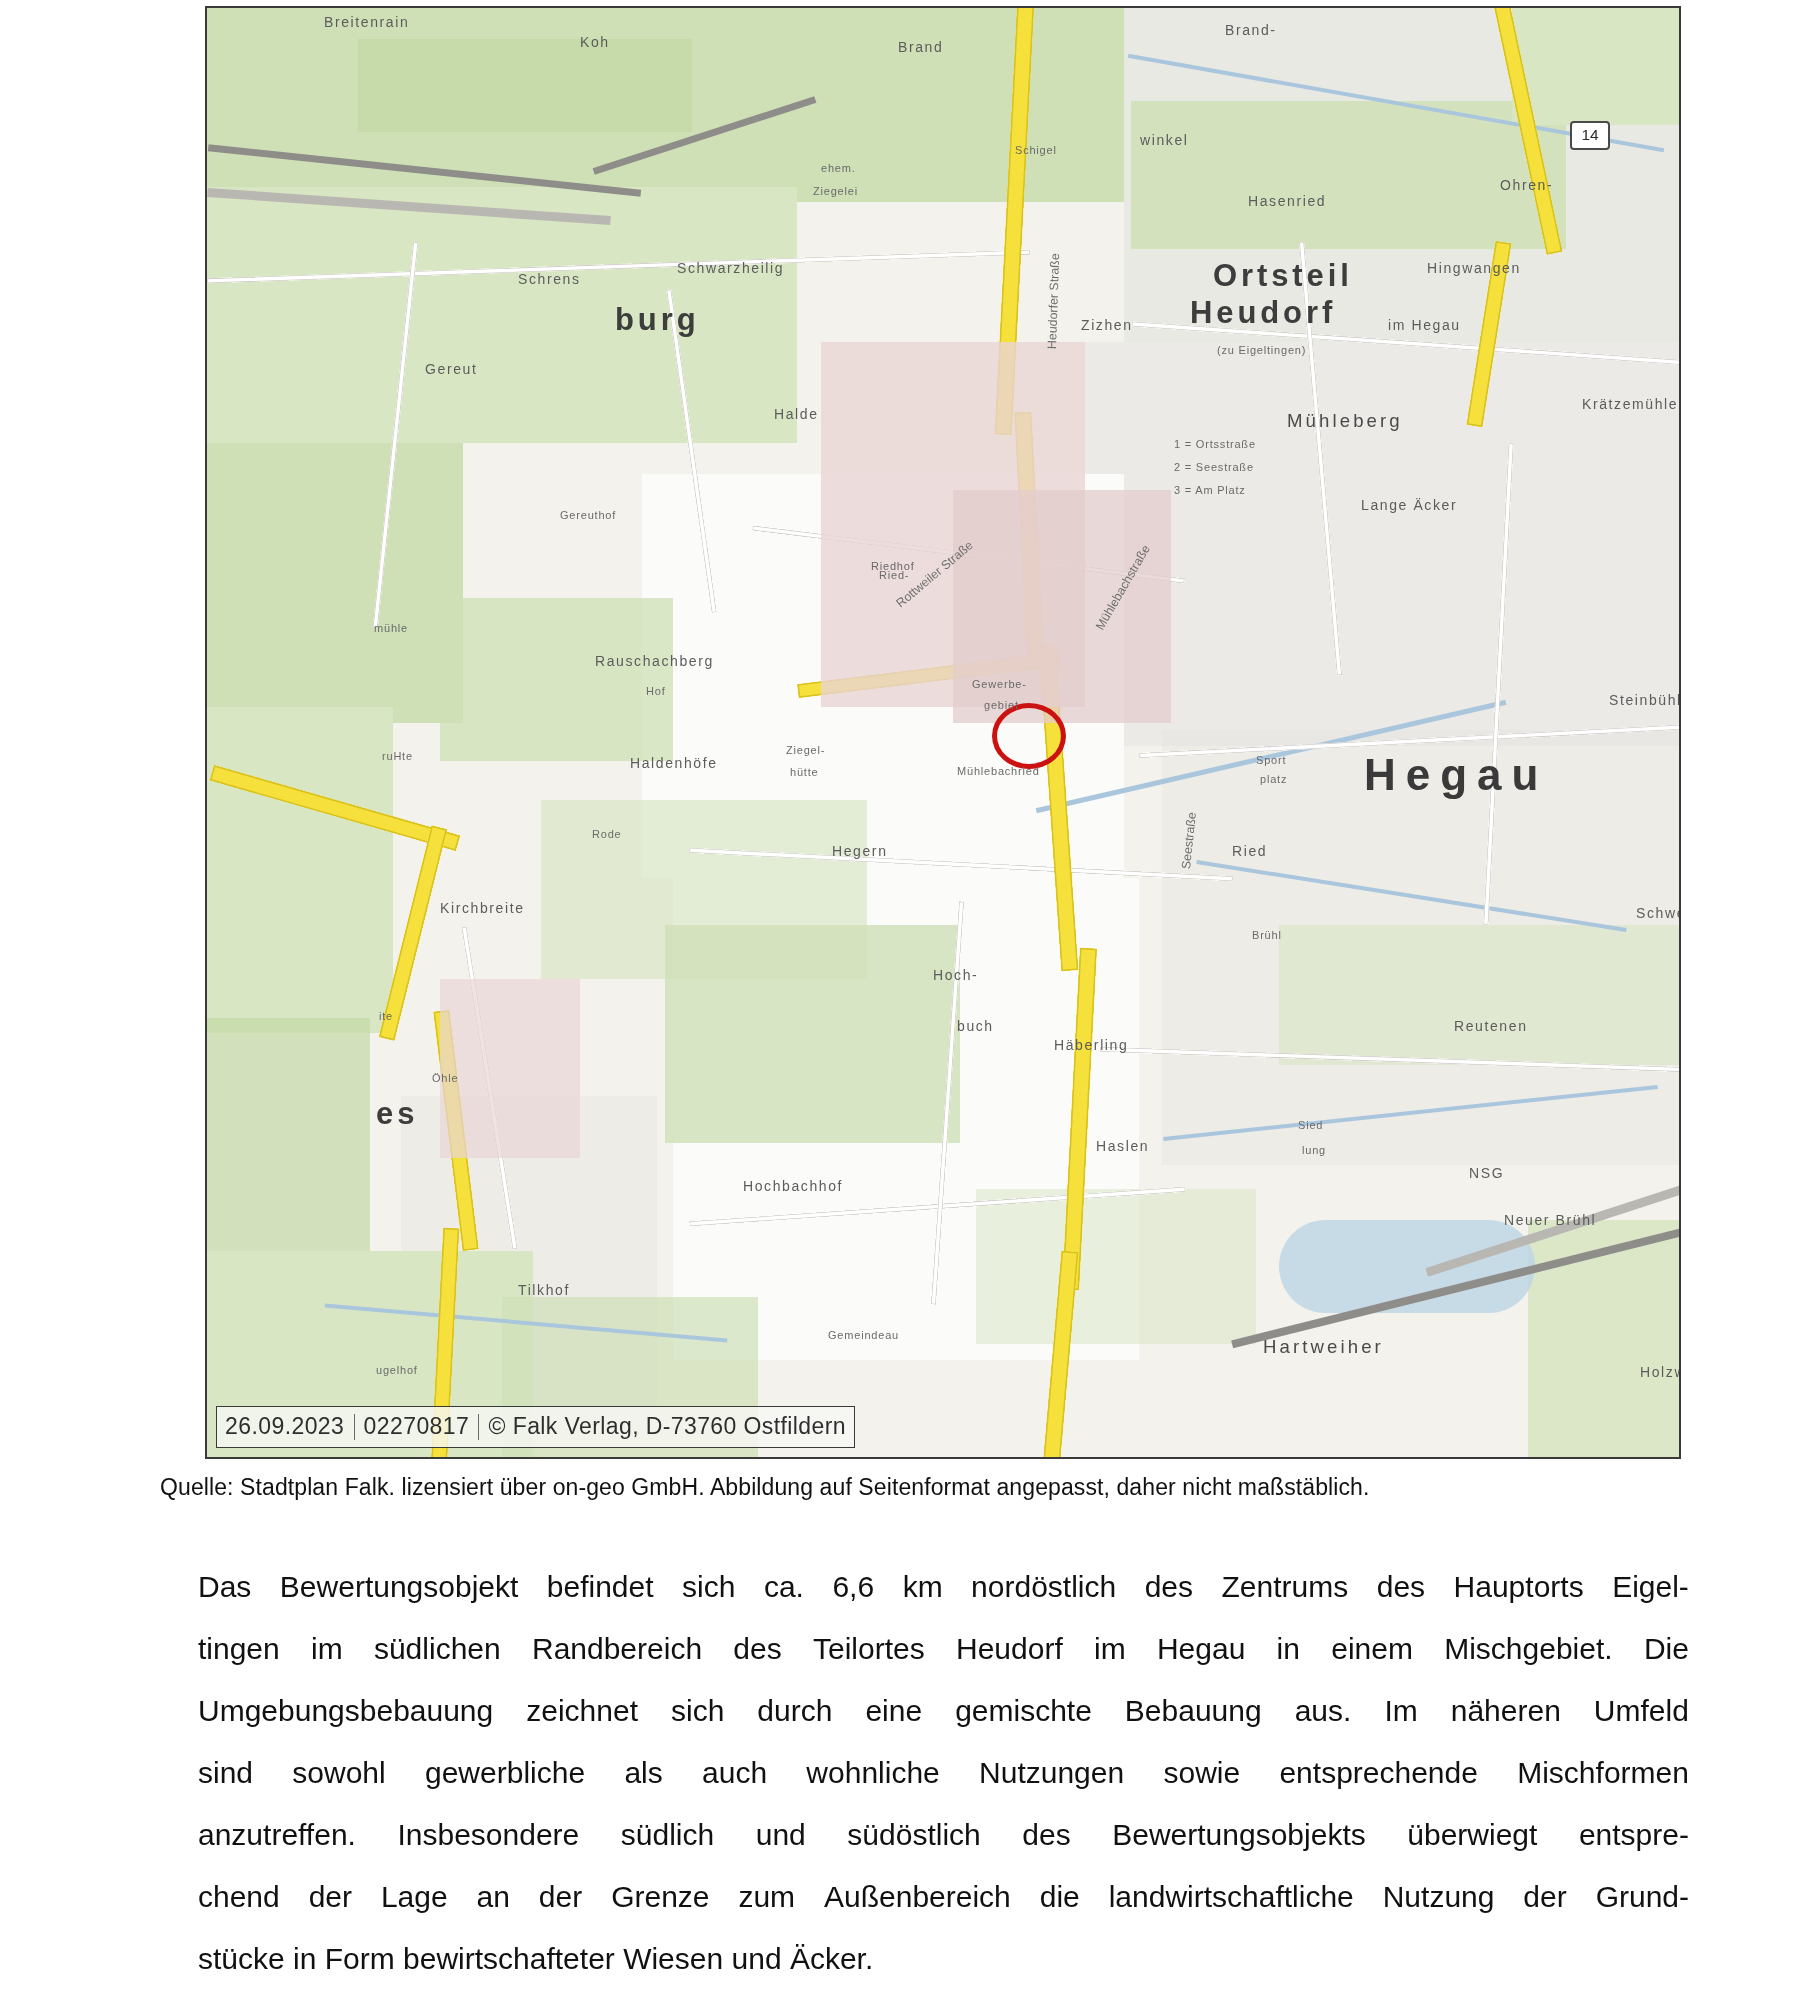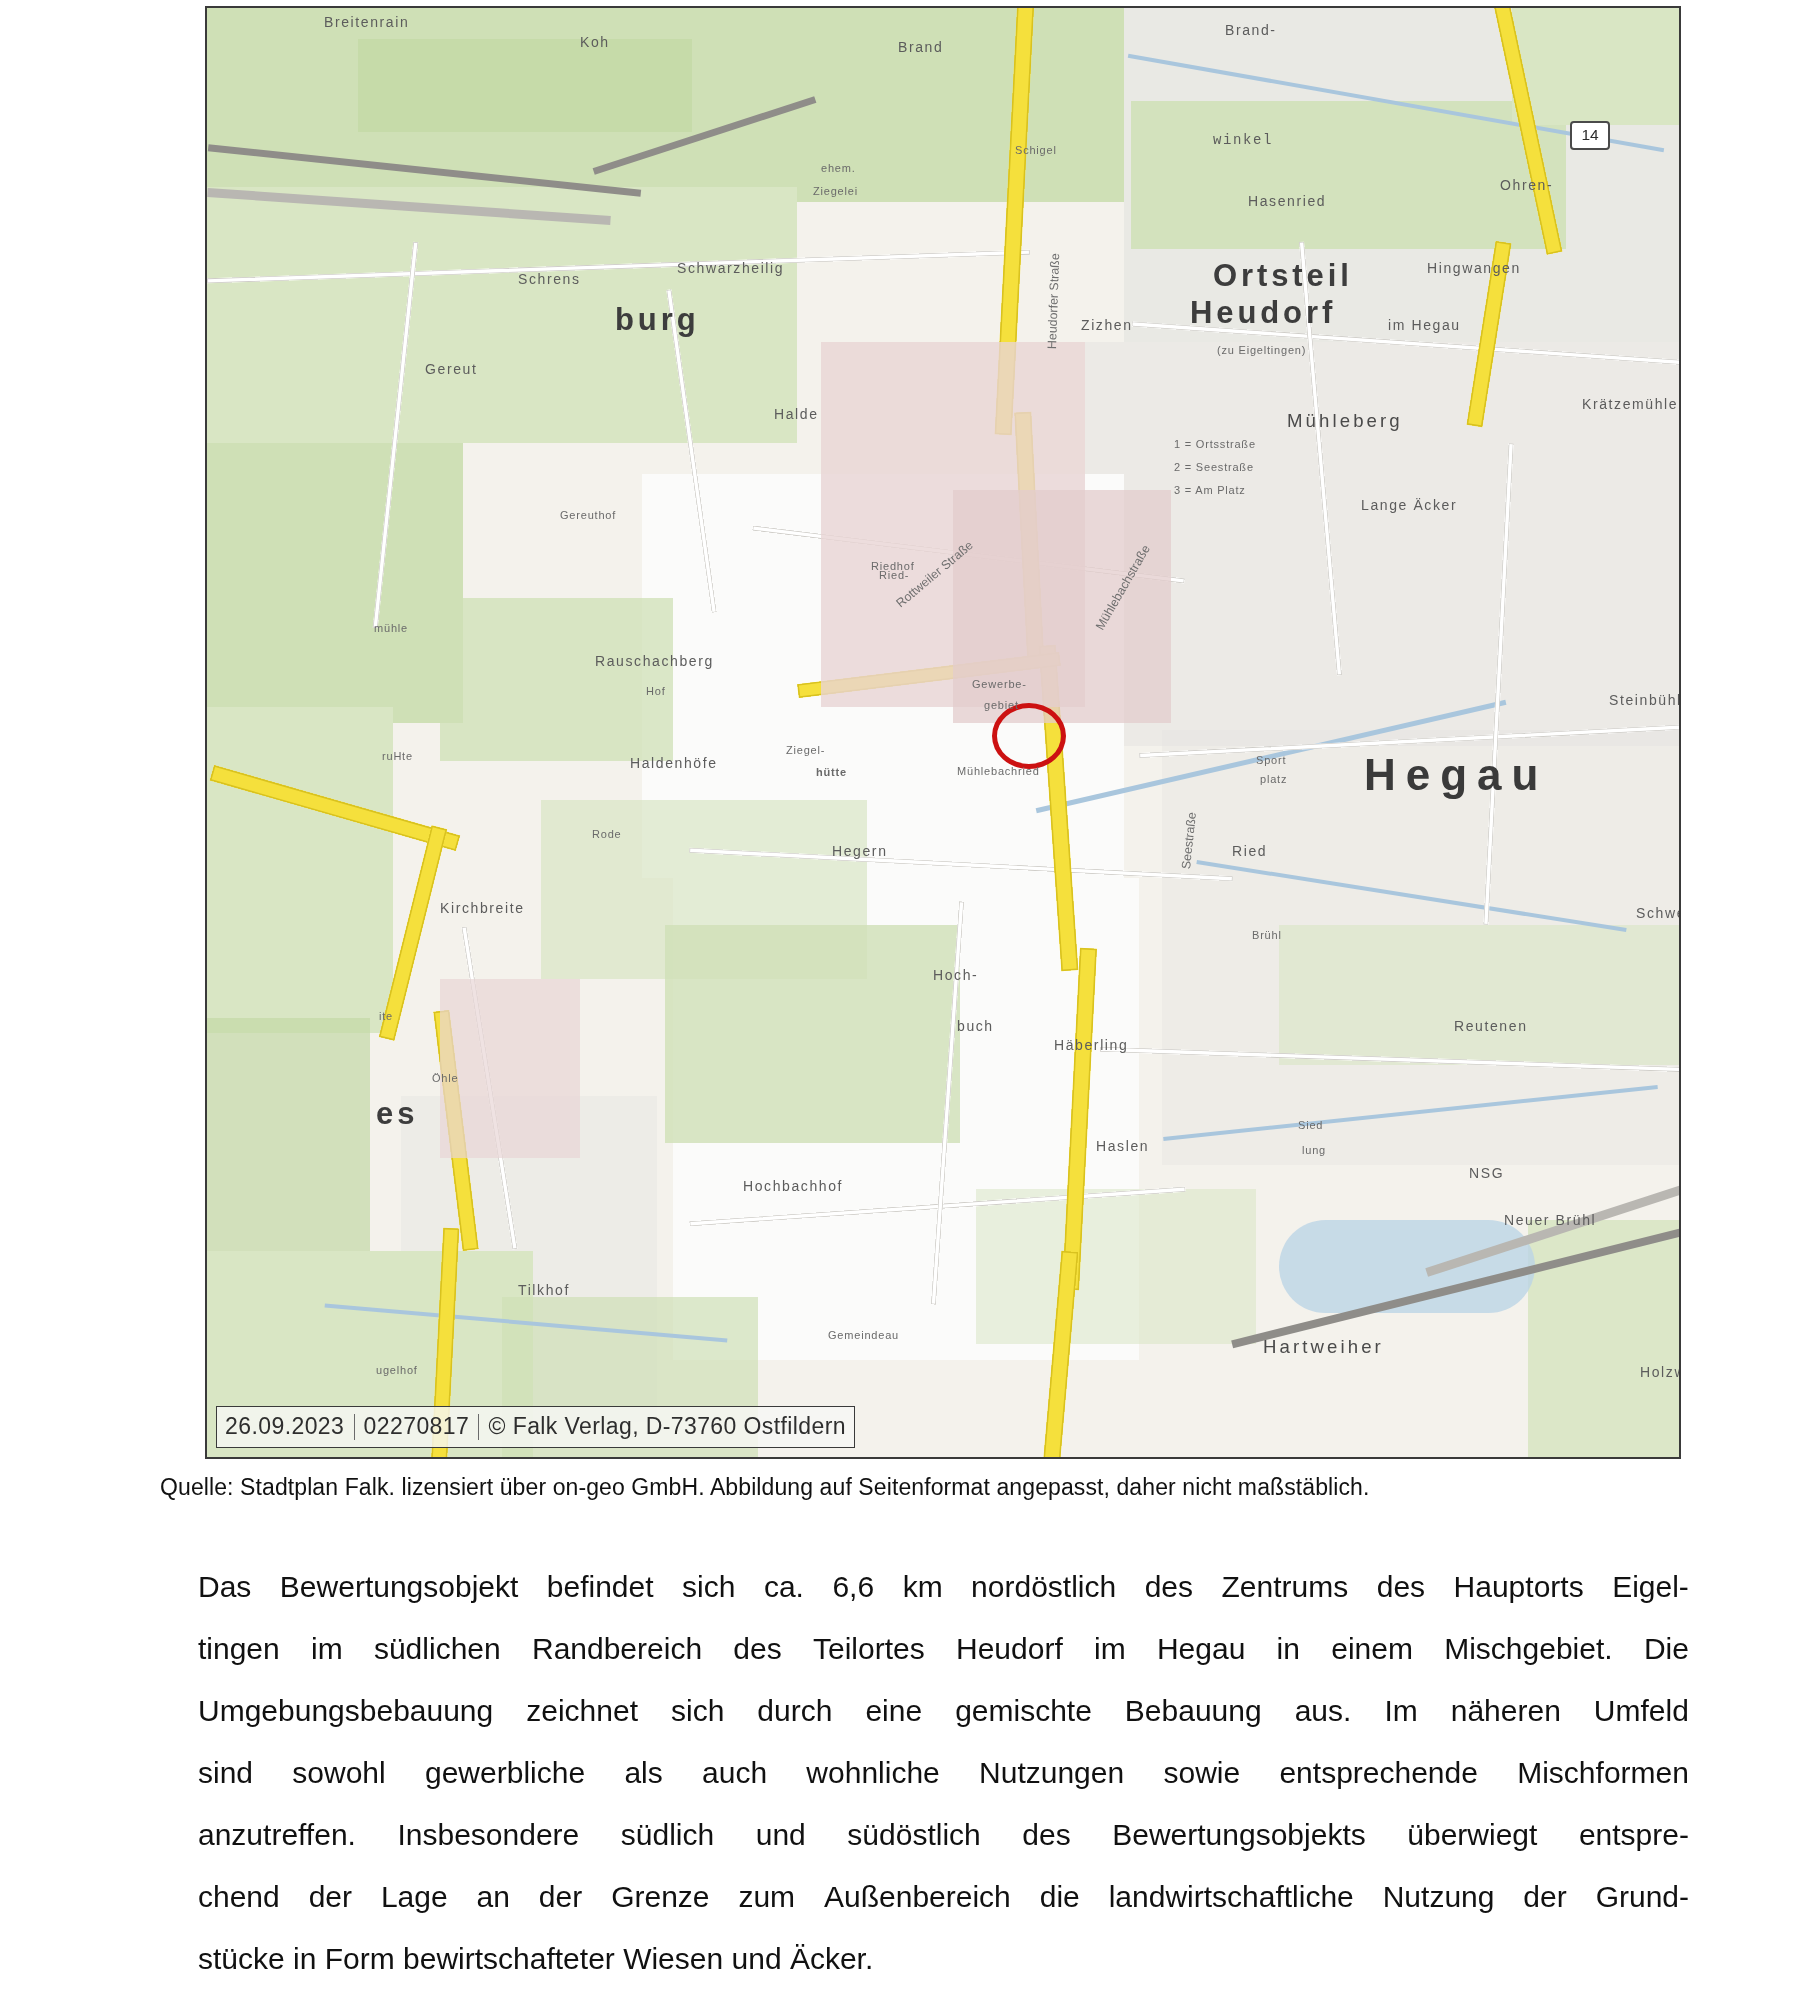--- a/index.html
+++ b/index.html
@@ -146,21 +146,21 @@
 
         <div class="marker-circle" style="left:785px;top:695px;"></div>
 
         <div class="shield" style="left:1363px;top:113px;">14</div>
 
         <div id="map-labels">
             <div class="lbl lbl-sm" style="left: 117px; top: 6.2px;">Breitenrain</div>
             <div class="lbl lbl-sm" style="left: 373px; top: 26px;">Koh</div>
             <div class="lbl lbl-sm" style="left: 691px; top: 31px;">Brand</div>
             <div class="lbl lbl-sm" style="left: 1018px; top: 14px;">Brand-</div>
-            <div class="lbl lbl-sm" style="left: 1006px; top: 124px; font-family: Liberation Mono, monospace;">winkel</div>
+            <div class="lbl lbl-sm" style="left: 933px; top: 124px;">winkel</div>
             <div class="lbl lbl-xs" style="left: 808px; top: 136px;">Schigel</div>
             <div class="lbl lbl-xs" style="left: 614px; top: 154px;">ehem.</div>
             <div class="lbl lbl-xs" style="left: 606px; top: 177px;">Ziegelei</div>
             <div class="lbl lbl-sm" style="left: 1041px; top: 185px;">Hasenried</div>
             <div class="lbl lbl-sm" style="left: 1293px; top: 169px;">Ohren-</div>
             <div class="lbl lbl-sm" style="left: 1220px; top: 252px;">Hingwangen</div>
             <div class="lbl lbl-sm" style="left: 470px; top: 252px;">Schwarzheilig</div>
             <div class="lbl lbl-sm" style="left: 311px; top: 263px;">Schrens</div>
             <div class="lbl lbl-big" style="left: 408px; top: 294px;">burg</div>
             <div class="lbl lbl-big" style="left: 1006px; top: 250px;">Ortsteil</div>
@@ -180,21 +180,21 @@
             <div class="lbl lbl-xs" style="left: 664px; top: 552px;">Riedhof</div>
             <div class="lbl lbl-xs" style="left: 672px; top: 561px;">Ried-</div>
             <div class="lbl lbl-xs" style="left: 167px; top: 614px;">mühle</div>
             <div class="lbl lbl-sm" style="left: 388px; top: 645px;">Rauschachberg</div>
             <div class="lbl lbl-xs" style="left: 765px; top: 670px;">Gewerbe-</div>
             <div class="lbl lbl-xs" style="left: 777px; top: 691px;">gebiet</div>
             <div class="lbl lbl-sm" style="left: 1402px; top: 684px;">Steinbühl</div>
             <div class="lbl lbl-xs" style="left: 439px; top: 677px;">Hof</div>
             <div class="lbl lbl-sm" style="left: 423px; top: 747px;">Haldenhöfe</div>
             <div class="lbl lbl-xs" style="left: 579px; top: 736px;">Ziegel-</div>
-            <div class="lbl lbl-xs" style="left: 609px; top: 758px; font-weight: bold;">hütte</div>
+            <div class="lbl lbl-xs" style="left: 583px; top: 758px;">hütte</div>
             <div class="lbl lbl-xs" style="left: 750px; top: 757px;">Mühlebachried</div>
             <div class="lbl lbl-xs" style="left: 175px; top: 742px;">ruHte</div>
             <div class="lbl lbl-xs" style="left: 1049px; top: 746px;">Sport</div>
             <div class="lbl lbl-xs" style="left: 1053px; top: 765px;">platz</div>
             <div class="lbl lbl-huge" style="left: 1157px; top: 742px;">Hegau</div>
             <div class="lbl lbl-xs" style="left: 385px; top: 820px;">Rode</div>
             <div class="lbl lbl-sm" style="left: 625px; top: 835px;">Hegern</div>
             <div class="lbl lbl-sm" style="left: 1025px; top: 835px;">Ried</div>
             <div class="lbl lbl-sm" style="left: 233px; top: 892px;">Kirchbreite</div>
             <div class="lbl lbl-xs" style="left: 1045px; top: 921px;">Brühl</div>

